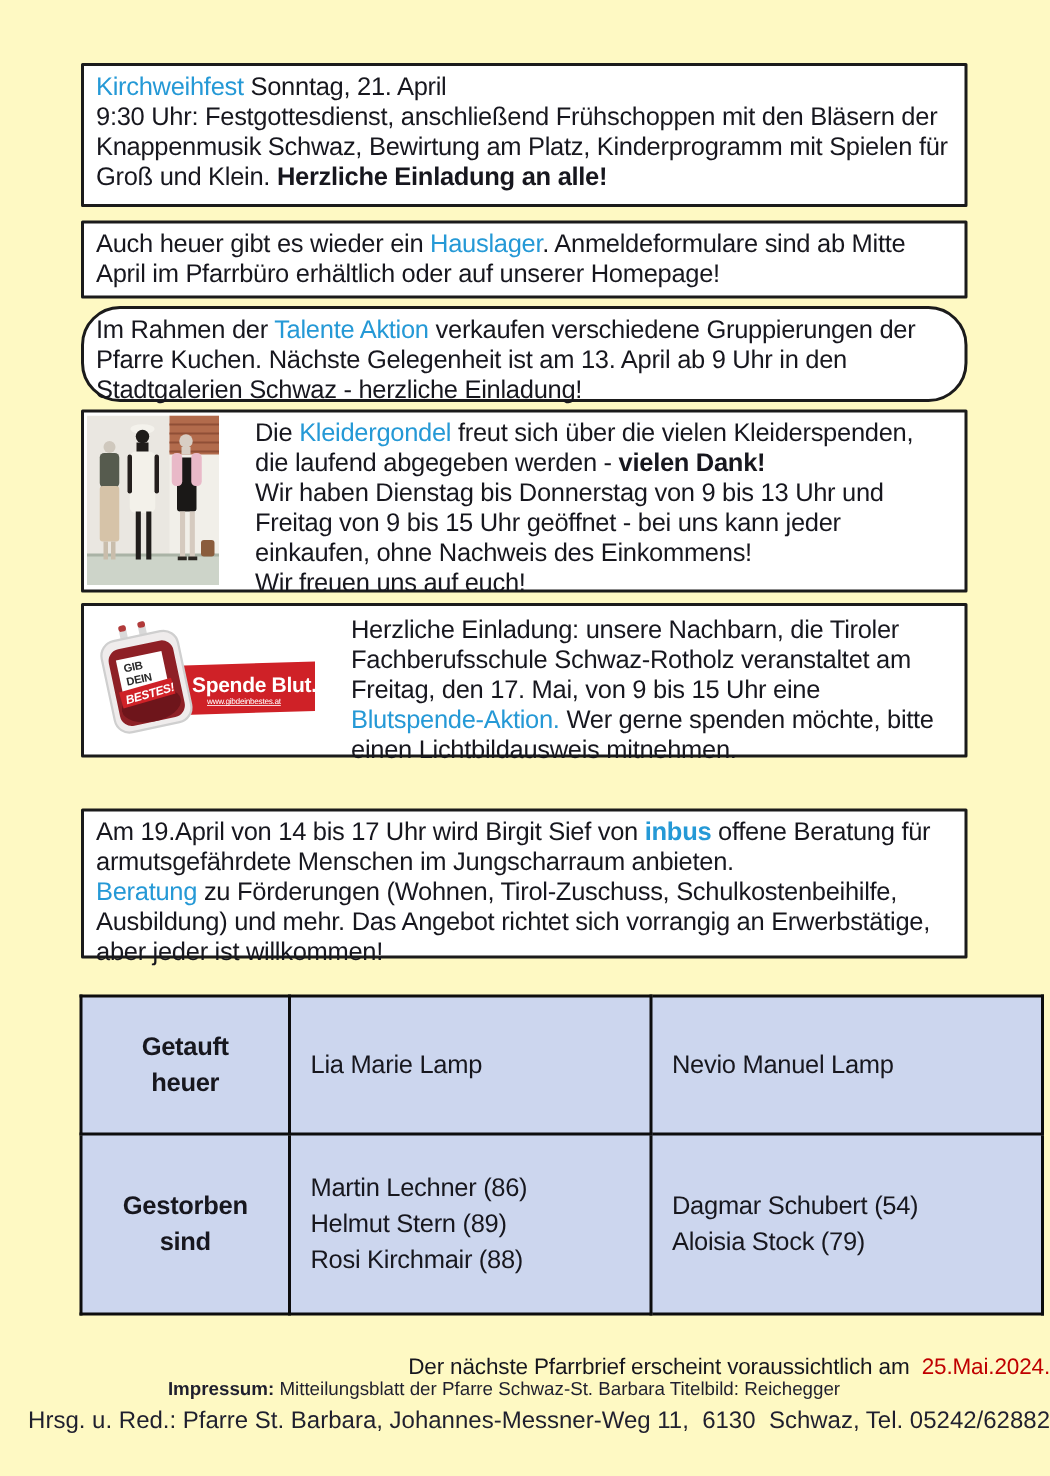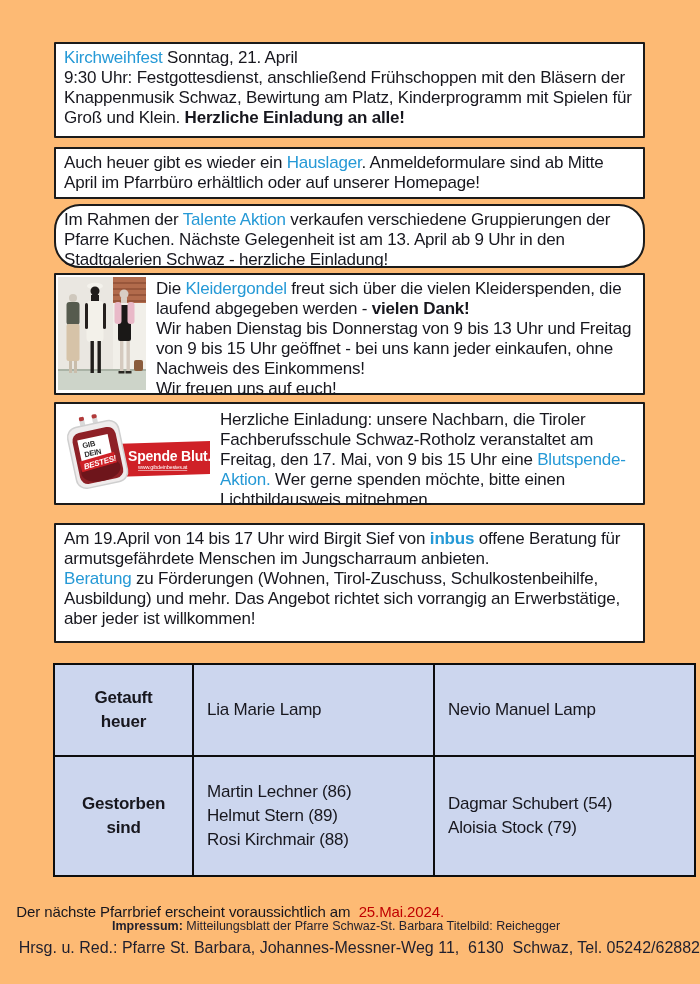--- a/index.html
+++ b/index.html
@@ -1,51 +1,51 @@
 <!DOCTYPE html>
 <html><head>
 <meta charset="utf-8">
 <style>
   html,body{margin:0;padding:0;background:#ffffff;}
   .page{
-    position:relative;width:700px;height:984px;background:#fdba74;
+    position:relative;width:700px;height:984px;background:#fef9c3;
     font-family:"Liberation Sans","DejaVu Sans",sans-serif;
     color:#17171e;overflow:hidden;
   }
   .nbox{
     position:absolute;left:54px;width:591px;box-sizing:border-box;
     border:2px solid #1b1b1b;border-radius:1px;background:#fff;
     padding:4px 8px;font-size:17px;line-height:20px;letter-spacing:-0.2px;
   }
   .hl{color:#2599d6;}
   .hl-b{color:#2599d6;font-weight:bold;}
   .red{color:#c00000;}
   .b{font-weight:bold;}
   .flexbox{display:flex;gap:10px;align-items:flex-start;}
   .imgwrap{flex:0 0 auto;}
-  .txtcol{flex:1 1 auto;}
+  .txtcol{flex:1 1 auto;margin-left:14px;}
   
   .ptable{
     position:absolute;left:53px;top:663px;border-collapse:collapse;
     table-layout:fixed;width:605px;
   }
   .ptable td{
     border:2px solid #0d0d0d;background:#ccd6ee;vertical-align:middle;
     font-size:17px;letter-spacing:-0.2px;color:#17171e;
   }
   .ptable .lblcell{
     width:135px;text-align:center;font-weight:bold;line-height:24px;white-space:pre-line;
   }
   .ptable .namecell{padding-left:13px;line-height:24px;white-space:pre-line;margin-top:31px;}
   .ptable .c2{width:225px;}
   .ptable .c3{width:245px;}
   .row1{height:92px;}
   .row2{height:120px;}
   
-  .foot-next{position:absolute;left:0;top:886px;width:700px;text-align:left;
+  .foot-next{position:absolute;left:0;top:886px;width:700px;text-align:right;
     font-size:15px;letter-spacing:-0.1px;color:#16161e;}
   .foot-imp{position:absolute;left:0;top:919px;width:672px;text-align:center;
     font-size:12.5px;color:#1f1f2e;}
   .foot-hrsg{position:absolute;left:0;top:939px;width:700px;text-align:right;
     font-size:16px;color:#1f1f2e;}
   svg text{font-family:"Liberation Sans","DejaVu Sans",sans-serif;}
 </style>
 </head>
 <body>
 
@@ -145,21 +145,21 @@
             <text x="22" y="57" font-size="8" font-weight="bold" font-style="italic" fill="#ffffff">BESTES!</text>
           </g>
         </g>
       </svg>
     </div>
     <div class="txtcol" style="padding-top:2px;">
       <span>Herzliche Einladung: unsere Nachbarn, die Tiroler Fachberufsschule Schwaz-Rotholz veranstaltet am Freitag, den 17. Mai, von 9 bis 15 Uhr eine </span><span class="hl">Blutspende-Aktion.</span><span> Wer gerne spenden möchte, bitte einen Lichtbildausweis mitnehmen.</span>
     </div>
   </div>
 
-  <div class="nbox" style="top:523px;height:120px;">
+  <div class="nbox" style="top:539px;height:100px;">
     <div>
       <span>Am 19.April von 14 bis 17 Uhr wird Birgit Sief von </span><span class="hl-b">inbus</span><span> offene Beratung für armutsgefährdete Menschen im Jungscharraum anbieten.</span>
     </div>
     <div>
       <span class="hl">Beratung</span><span> zu Förderungen (Wohnen, Tirol-Zuschuss, Schulkostenbeihilfe, Ausbildung) und mehr. Das Angebot richtet sich vorrangig an Erwerbstätige, aber jeder ist willkommen!</span>
     </div>
   </div>
 
 
   <table class="ptable">

